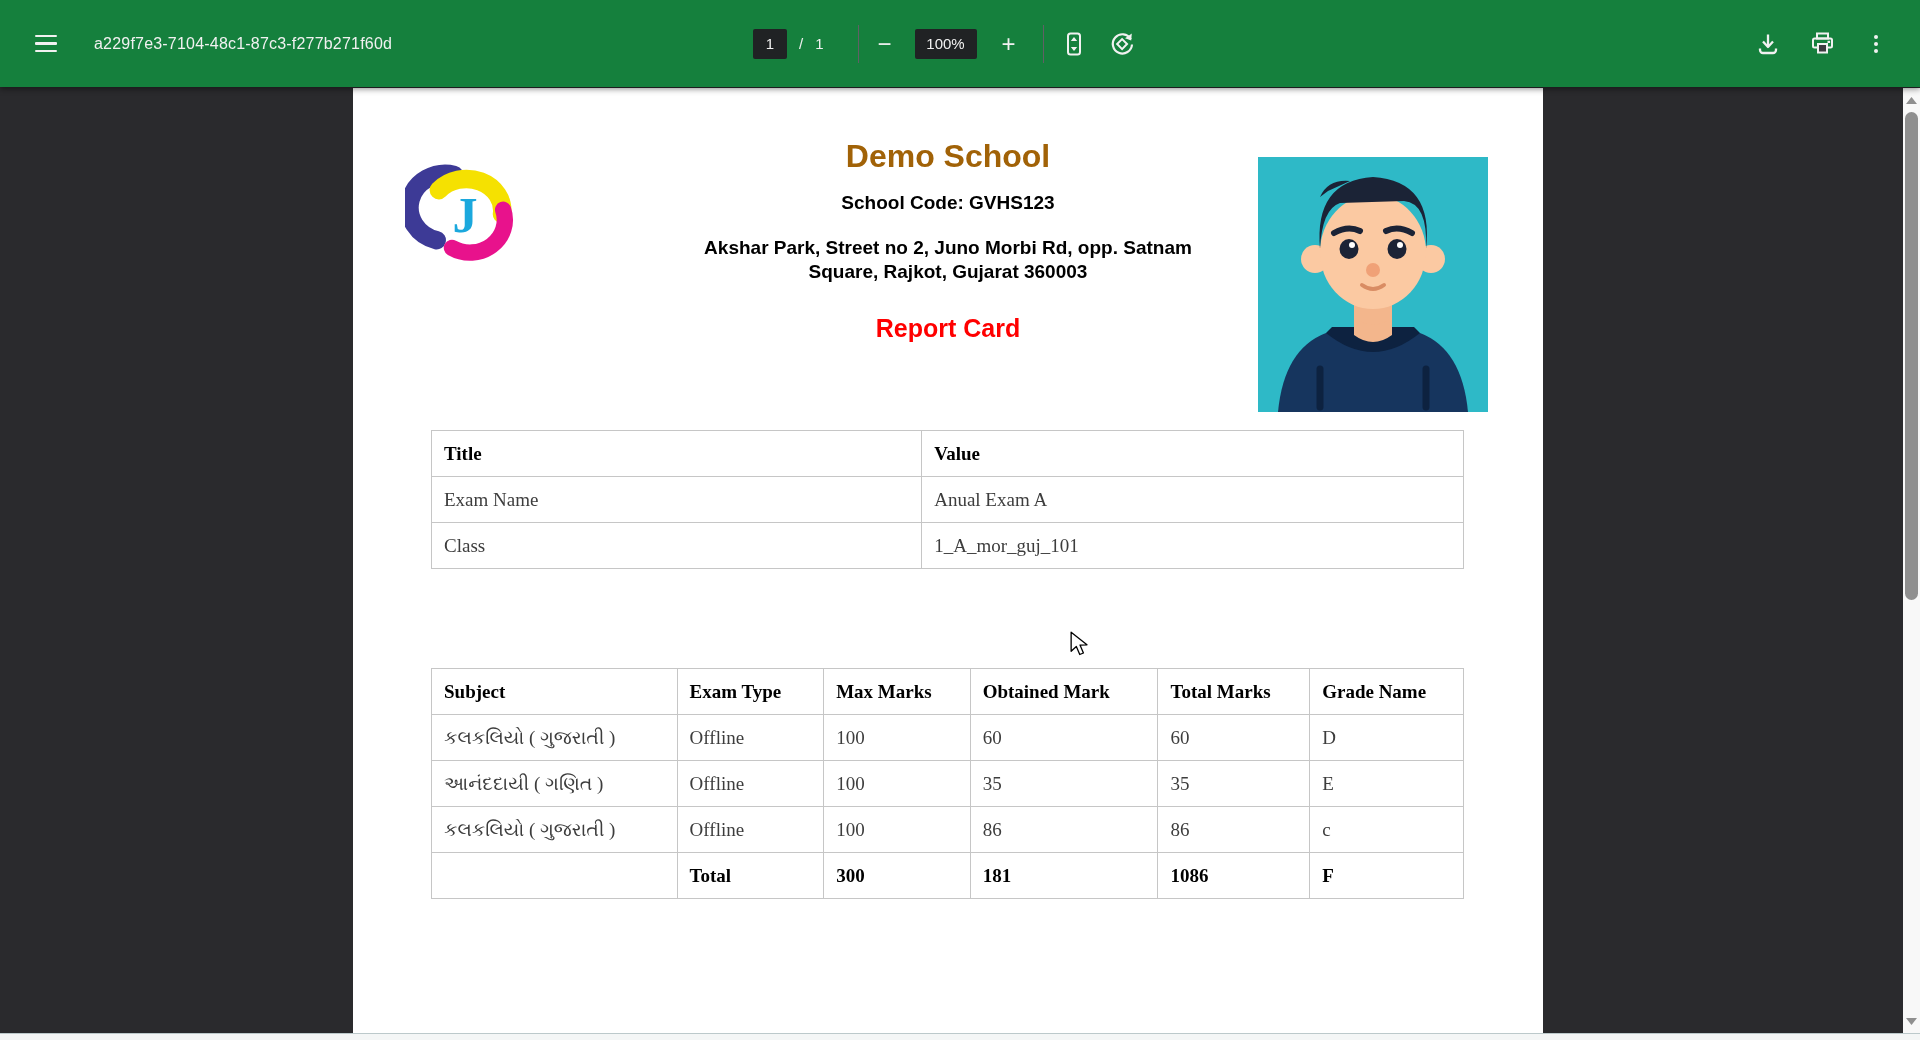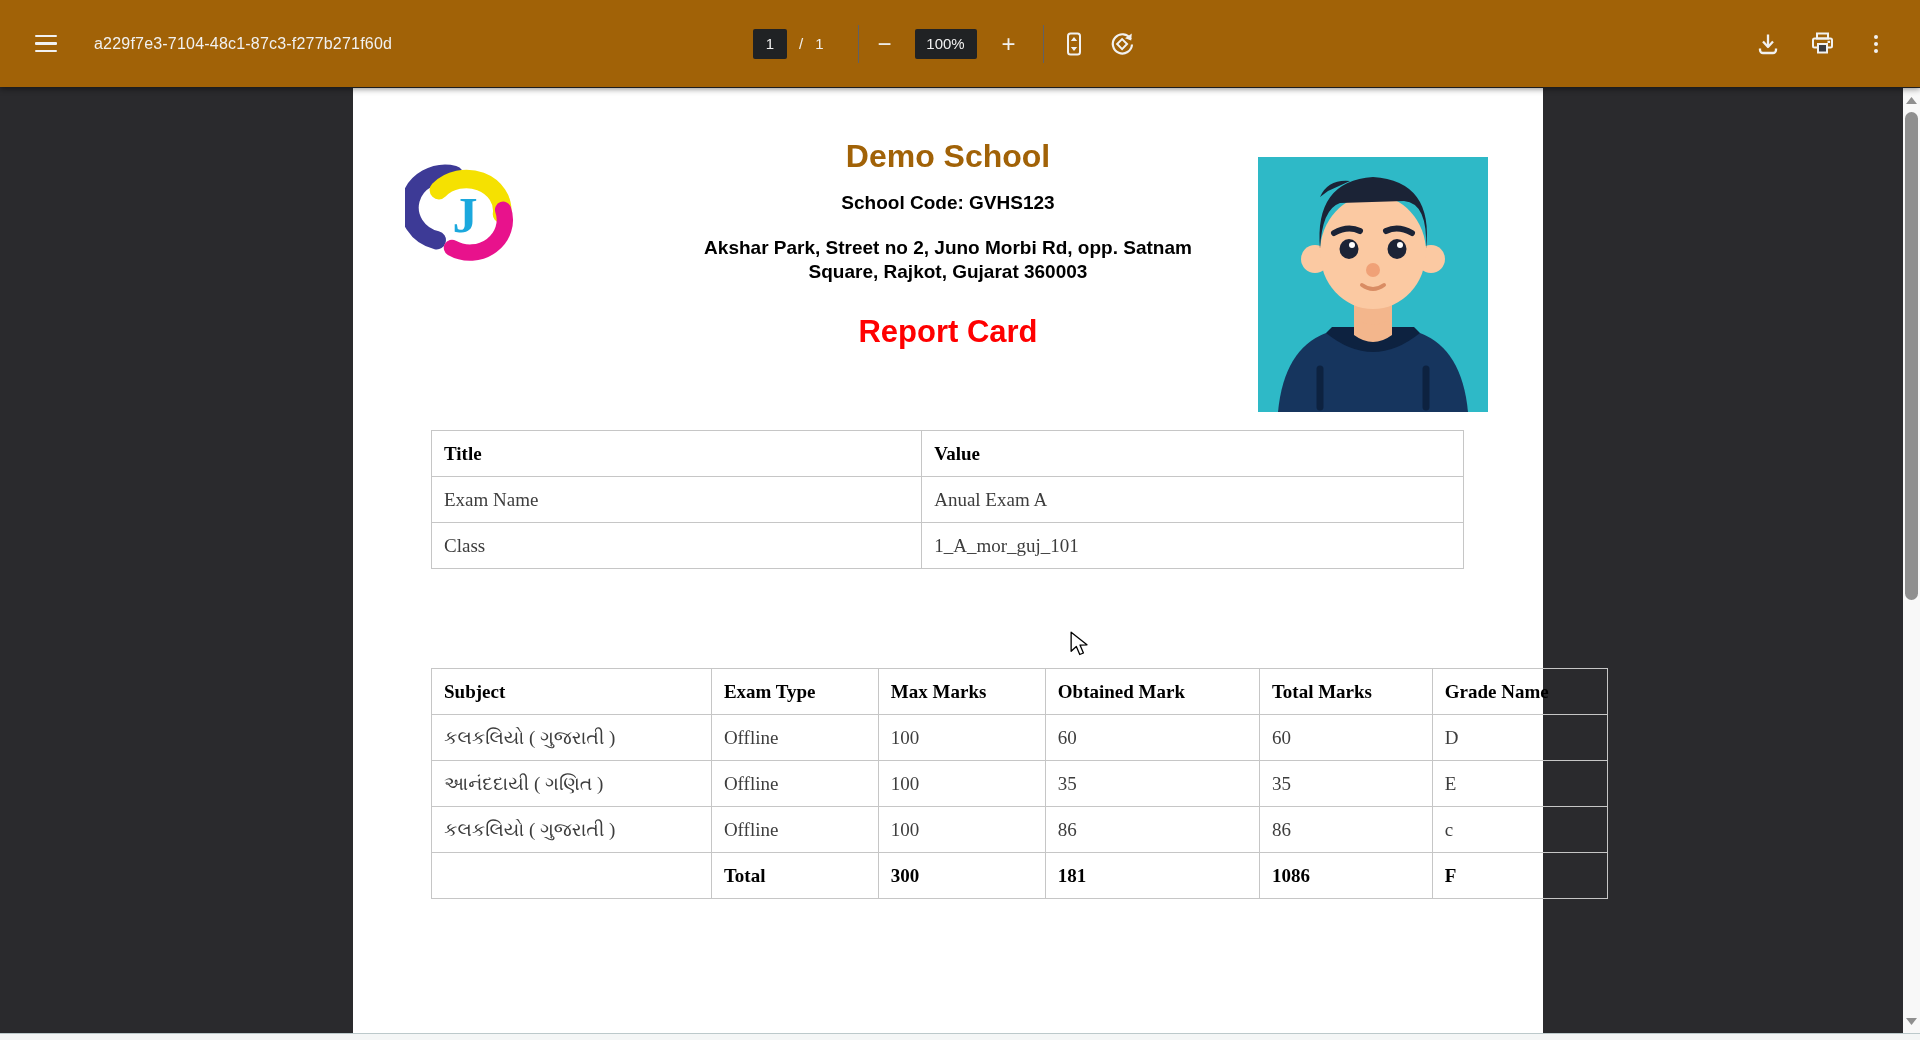--- a/index.html
+++ b/index.html
@@ -1,20 +1,20 @@
 <!DOCTYPE html>
 <html><head>
 <meta charset="utf-8">
 <style>
   html,body{margin:0;padding:0;}
   body{width:1920px;height:1040px;overflow:hidden;background:#2a2a2d;
        font-family:"Liberation Sans", sans-serif;-webkit-font-smoothing:antialiased;}
 
   
-  .toolbar{position:relative;width:1920px;height:87px;background:#a16207;
+  .toolbar{position:relative;width:1920px;height:87px;background:#15803d;
            box-shadow:0 2px 6px rgba(0,0,0,.45);z-index:30;}
   .tb-left{position:absolute;left:0;top:0;height:87px;display:flex;align-items:center;}
   .hamburger{width:56px;height:56px;margin-left:18px;display:flex;align-items:center;
              justify-content:center;flex-direction:column;gap:5px;cursor:pointer;border-radius:50%;}
   .hamburger span{display:block;width:22px;height:2.4px;background:#f1f1f1;border-radius:1px;}
   .doc-title{color:#f1f1f1;font-size:16px;margin-left:20px;letter-spacing:.2px;}
 
   .tb-center{position:absolute;left:753px;top:0;height:87px;display:flex;align-items:center;}
   .numbox{background:#202224;color:#f1f1f1;border-radius:2px;height:30px;display:flex;
           align-items:center;justify-content:center;font-size:15px;}
@@ -39,31 +39,31 @@
 
   
   .logo{position:absolute;left:52px;top:76px;width:120px;height:98px;}
   .school-name{position:absolute;left:0;top:50px;width:1190px;text-align:center;
                font-size:32px;font-weight:bold;color:#a16207;}
   .school-code{position:absolute;left:0;top:104px;width:1190px;text-align:center;
                font-size:19px;font-weight:bold;color:#000;}
   .address{position:absolute;left:0;top:148px;width:1190px;text-align:center;
            font-size:19px;font-weight:bold;color:#000;line-height:24px;}
   .report-title{position:absolute;left:0;top:226px;width:1190px;text-align:center;
-                font-size:31px;font-weight:bold;color:#ff0000;}
+                font-size:25px;font-weight:bold;color:#ff0000;}
   .photo{position:absolute;left:905px;top:69px;width:230px;height:255px;}
 
   
   table{border-collapse:collapse;font-family:"Liberation Serif", serif;}
   td,th{border:1px solid #c6c6c6;font-size:19px;padding:0 0 0 12px;text-align:left;
         vertical-align:middle;height:45px;color:#3d3d3d;font-weight:normal;}
   th{font-weight:bold;color:#000;}
   td.b{font-weight:bold;color:#000;}
   .info-table{position:absolute;left:78px;top:342px;width:1033px;table-layout:fixed;padding-left:40px;}
-  .marks-table{position:absolute;left:78px;top:580px;width:1177px;table-layout:fixed;}
+  .marks-table{position:absolute;left:78px;top:580px;width:1033px;table-layout:fixed;}
 
   
   .vscroll{position:absolute;right:0;top:1px;width:17px;height:946px;background:#f8f8f8;}
   .vthumb{position:absolute;left:2px;top:24px;width:13px;height:488px;background:#8f8f8f;
           border-radius:7px;}
   .arrow{position:absolute;left:0;width:17px;height:14px;display:flex;align-items:center;
          justify-content:center;}
   .arrow svg{display:block;}
   .arrow-up{top:5px;}
   .arrow-down{bottom:6px;}

